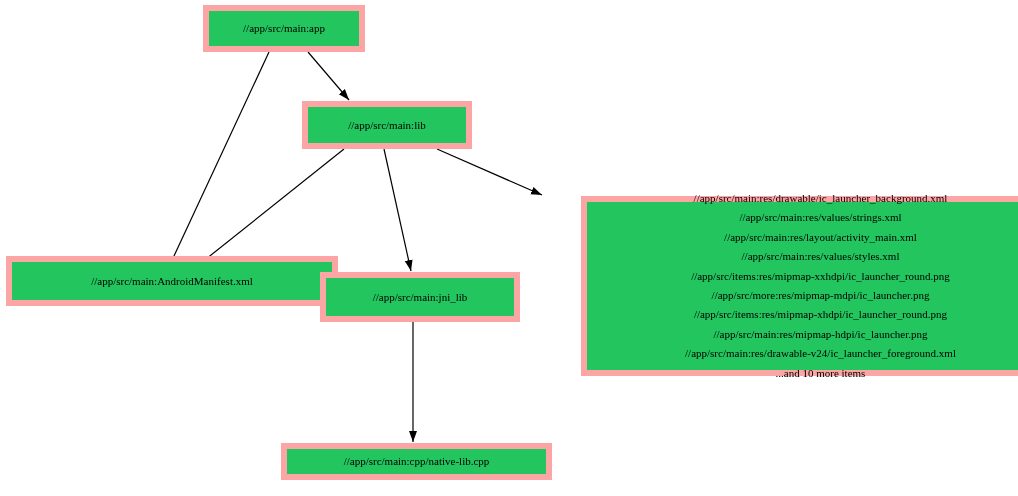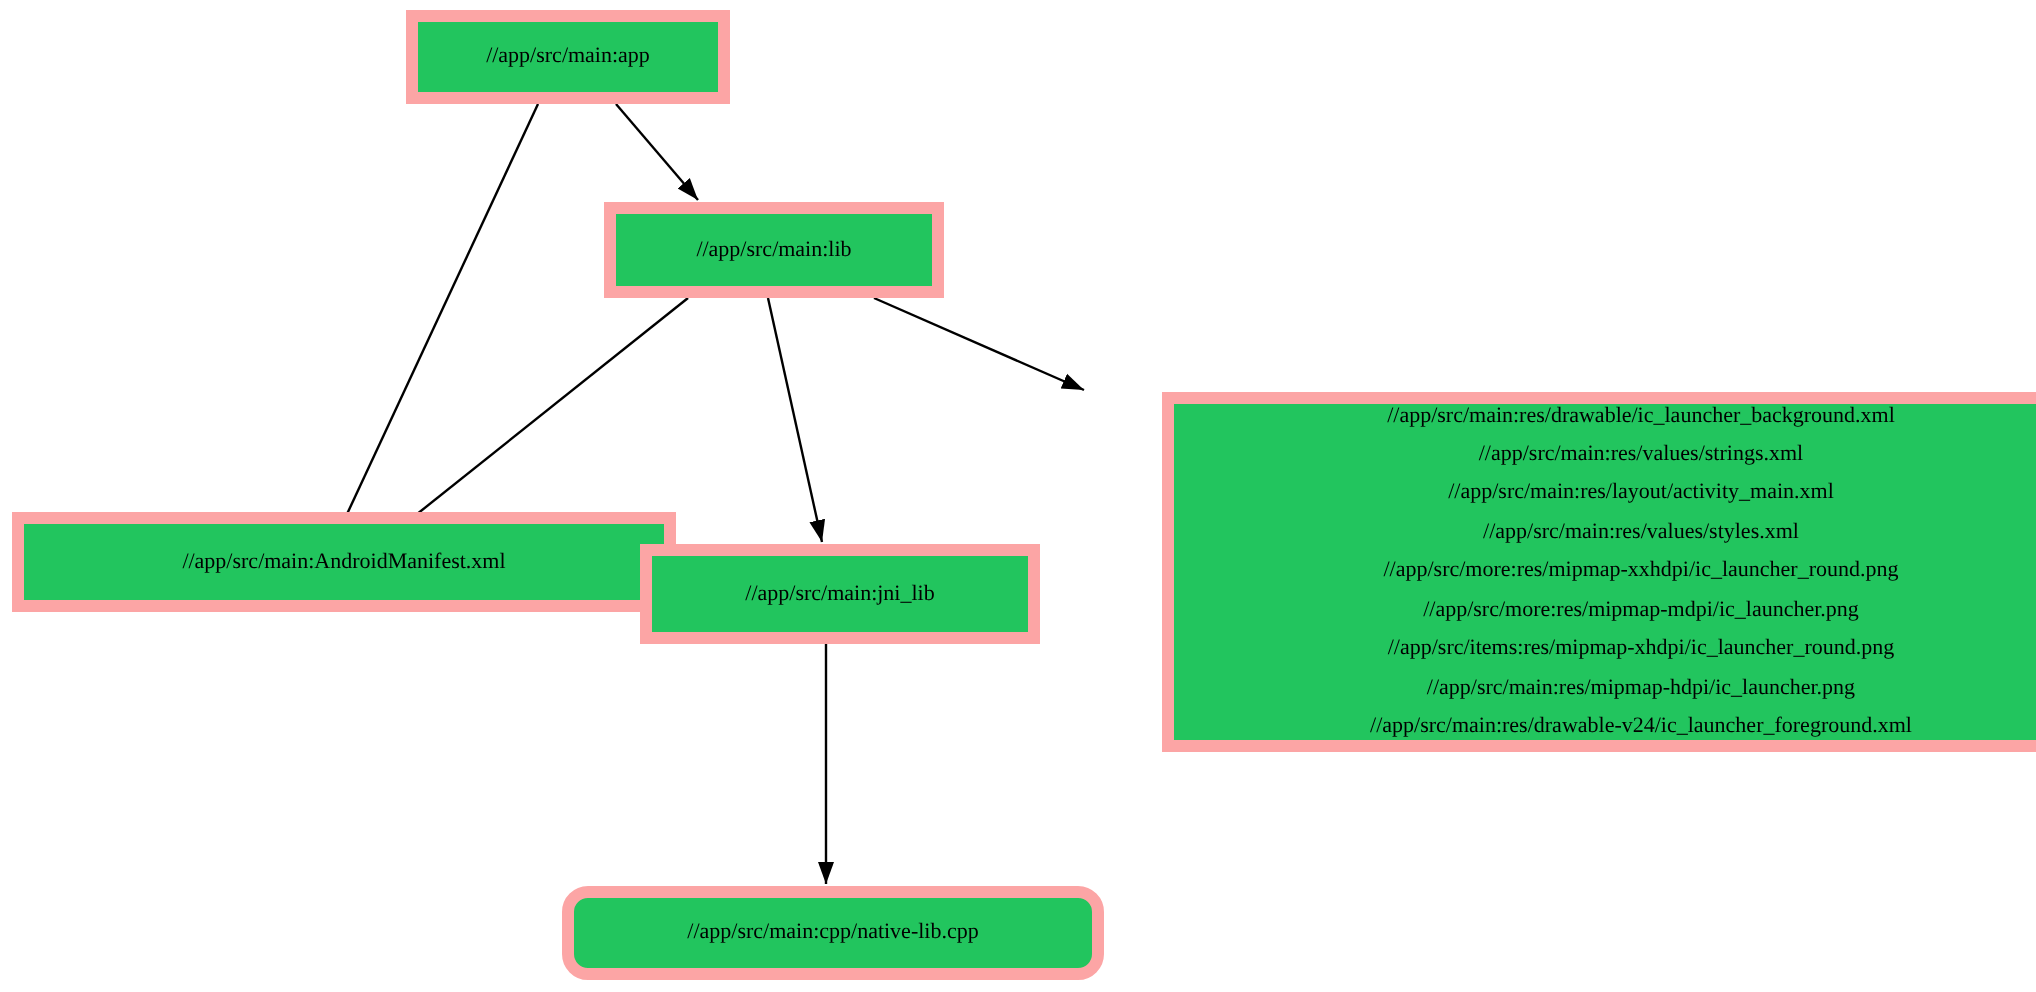--- a/index.html
+++ b/index.html
@@ -30,21 +30,21 @@
     text-align: center;
     font-size: 11px;
     line-height: 19px;
     white-space: nowrap;
   }
   #node-app        { left: 203px; top: 5px;   width: 162px; height: 47px; }
   #node-lib        { left: 302px; top: 101px; width: 170px; height: 48px; }
   #node-manifest   { left: 6px;   top: 256px; width: 332px; height: 50px; }
   #node-jni-lib    { left: 320px; top: 272px; width: 200px; height: 50px; }
   #node-resources  { left: 533px; top: 196px; width: 479px; height: 180px; flex-direction: column; line-height: 19.4px; margin-left: 48px; }
-  #node-native-lib { left: 281px; top: 443px; width: 271px; height: 47px; border-radius: 13px; }
+  #node-native-lib { left: 281px; top: 443px; width: 271px; height: 37px; }
   .edge-line { stroke: #000000; stroke-width: 1.2; }
 </style>
 </head>
 <body>
 
 <div class="canvas">
 
   <svg class="edges" viewBox="0 0 1018 496">
     <defs>
       <marker id="arrowhead" markerUnits="userSpaceOnUse" markerWidth="13" markerHeight="11" refX="11" refY="5" orient="auto">
@@ -73,24 +73,25 @@
 
   <div class="node" id="node-jni-lib">
     <span>//app/src/main:jni_lib</span>
   </div>
 
   <div class="node" id="node-resources">
     <div>//app/src/main:res/drawable/ic_launcher_background.xml</div>
     <div>//app/src/main:res/values/strings.xml</div>
     <div>//app/src/main:res/layout/activity_main.xml</div>
     <div>//app/src/main:res/values/styles.xml</div>
-    <div>//app/src/more:res/mipmap-xxhdpi/ic_launcher_round.png</div>
+    <div>//app/src/items:res/mipmap-xxhdpi/ic_launcher_round.png</div>
     <div>//app/src/more:res/mipmap-mdpi/ic_launcher.png</div>
     <div>//app/src/items:res/mipmap-xhdpi/ic_launcher_round.png</div>
     <div>//app/src/main:res/mipmap-hdpi/ic_launcher.png</div>
     <div>//app/src/main:res/drawable-v24/ic_launcher_foreground.xml</div>
+    <div>...and 10 more items</div>
   </div>
 
   <div class="node" id="node-native-lib">
     <span>//app/src/main:cpp/native-lib.cpp</span>
   </div>
 
 </div>
 
 </body></html>

